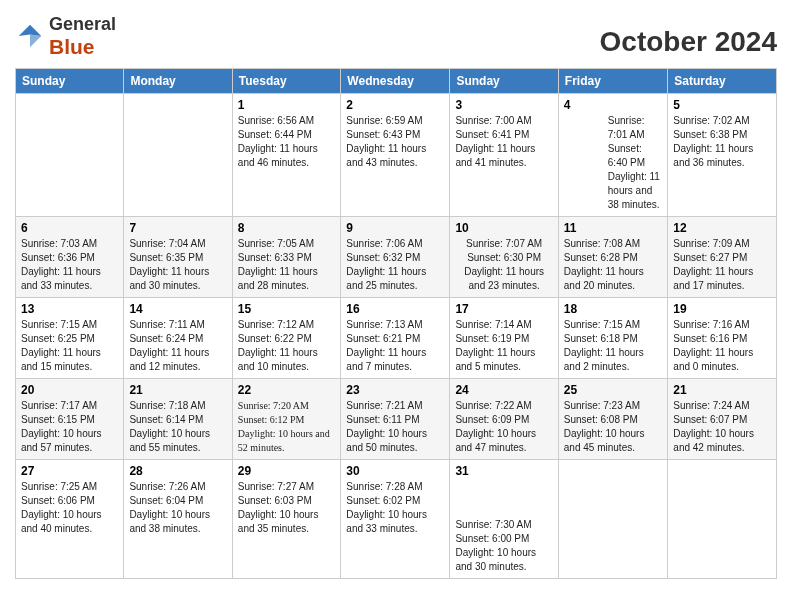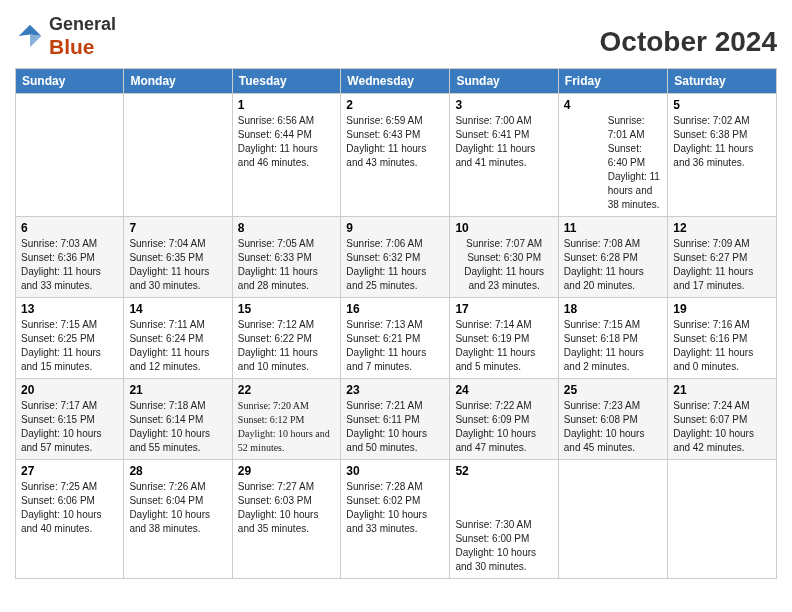--- a/index.html
+++ b/index.html
@@ -317,21 +317,21 @@
 Sunset: 6:03 PM
 Daylight: 10 hours and 35 minutes.</div>
           </td>
           <td>
             <span class="day-num">30</span>
             <div class="day-info" style="white-space: pre-line;">Sunrise: 7:28 AM
 Sunset: 6:02 PM
 Daylight: 10 hours and 33 minutes.</div>
           </td>
           <td>
-            <span class="day-num">52</span>
+            <span class="day-num">31</span>
             <div class="day-info" style="white-space: pre-line; margin-top: 40px;">Sunrise: 7:30 AM
 Sunset: 6:00 PM
 Daylight: 10 hours and 30 minutes.</div>
           </td>
           <td class="empty-cell"></td>
           <td class="empty-cell"></td>
         </tr>
       </tbody>
   </table>
 </div>

